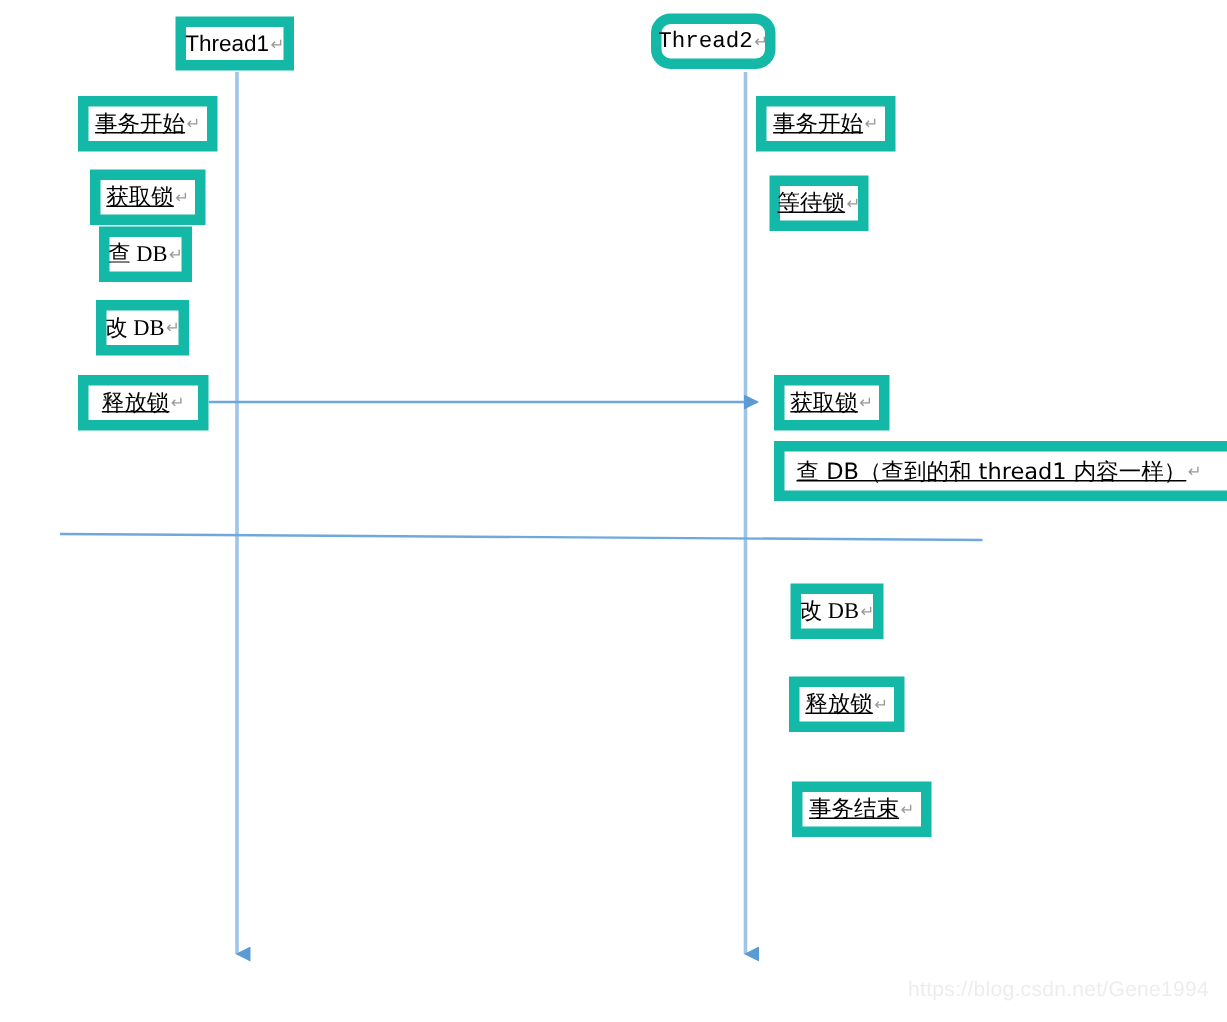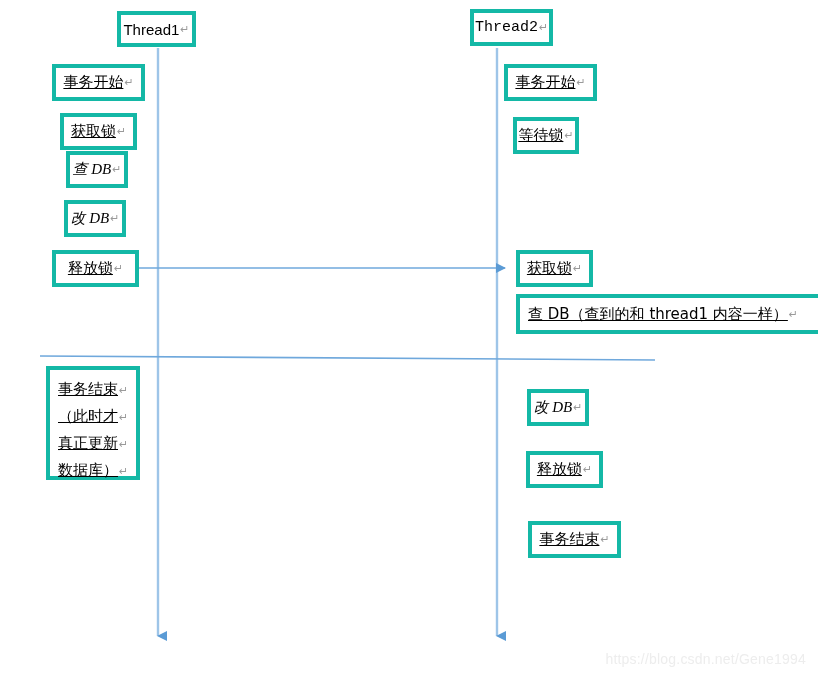--- a/index.html
+++ b/index.html
@@ -14,42 +14,42 @@
     position: relative;
     width: 818px;
     height: 681px;
     background: #ffffff;
     overflow: hidden;
   }
   
   .node {
     position: absolute;
     box-sizing: border-box;
-    border: 4px solid #14b8a6;
+    border: 7px solid #14b8a6;
     background: #ffffff;
     display: flex;
     align-items: center;
     justify-content: center;
     color: #000000;
     white-space: nowrap;
     z-index: 5;
   }
   .node .txt {
     display: inline-block;
   }
   .pilcrow {
     color: #9a9a9a;
     font-size: 11px;
     font-family: "DejaVu Sans", sans-serif;
     vertical-align: baseline;
     padding-left: 1px;
   }
   
   .f-sans   { font-family: "Liberation Sans", sans-serif; }
-  .f-serif  { font-family: "Liberation Serif", serif; font-style: italic; }
+  .f-serif  { font-family: "Liberation Serif", serif; }
   .f-mono   { font-family: "Liberation Mono", monospace; }
   .f-cjk    { font-family: "DejaVu Sans", sans-serif; text-decoration: underline; }
 
   .node.multiline {
     display: block;
     padding: 6px 8px 4px 8px;
     text-align: center;
     line-height: 25px;
   }
   .node.multiline .line {
@@ -101,21 +101,21 @@
     <line x1="139" y1="268" x2="505" y2="268" stroke="#6fa8dc" stroke-width="1.6" marker-end="url(#arrowRight)"></line>
 
     <line x1="40" y1="356" x2="655" y2="360" stroke="#6fa8dc" stroke-width="1.6"></line>
   </svg>
 
   <div class="node" style="left:117px; top:11px; width:79px; height:36px; font-size:15px;">
     <span class="txt f-sans">Thread1</span>
       <span class="pilcrow">↵</span>
   </div>
 
-  <div class="node" style="left:470px; top:9px; width:83px; height:37px; font-size:15px;">
+  <div class="node" style="left:434px; top:9px; width:83px; height:37px; font-size:15px;border-radius:13px;">
     <span class="txt f-mono">Thread2</span>
       <span class="pilcrow">↵</span>
   </div>
 
   <div class="node" style="left:52px; top:64px; width:93px; height:37px; font-size:15px;">
     <span class="txt f-cjk">事务开始</span>
       <span class="pilcrow">↵</span>
   </div>
 
   <div class="node" style="left:60px; top:113px; width:77px; height:37px; font-size:15px;">
@@ -131,26 +131,20 @@
   <div class="node" style="left:64px; top:200px; width:62px; height:37px; font-size:15px;">
     <span class="txt f-serif">改 DB</span>
       <span class="pilcrow">↵</span>
   </div>
 
   <div class="node" style="left:52px; top:250px; width:87px; height:37px; font-size:15px;">
     <span class="txt f-cjk">释放锁</span>
       <span class="pilcrow">↵</span>
   </div>
 
-  <div class="node multiline" style="left:46px; top:366px; width:94px; height:114px; font-size:15px;">
-    <span class="line"><span class="txt f-cjk">事务结束</span><span class="pilcrow">↵</span></span>
-    <span class="line"><span class="txt f-cjk">（此时才</span><span class="pilcrow">↵</span></span>
-    <span class="line"><span class="txt f-cjk">真正更新</span><span class="pilcrow">↵</span></span>
-    <span class="line"><span class="txt f-cjk">数据库）</span><span class="pilcrow">↵</span></span>
-  </div>
 
   <div class="node" style="left:504px; top:64px; width:93px; height:37px; font-size:15px;">
     <span class="txt f-cjk">事务开始</span>
       <span class="pilcrow">↵</span>
   </div>
 
   <div class="node" style="left:513px; top:117px; width:66px; height:37px; font-size:15px;">
     <span class="txt f-cjk">等待锁</span>
       <span class="pilcrow">↵</span>
   </div>

